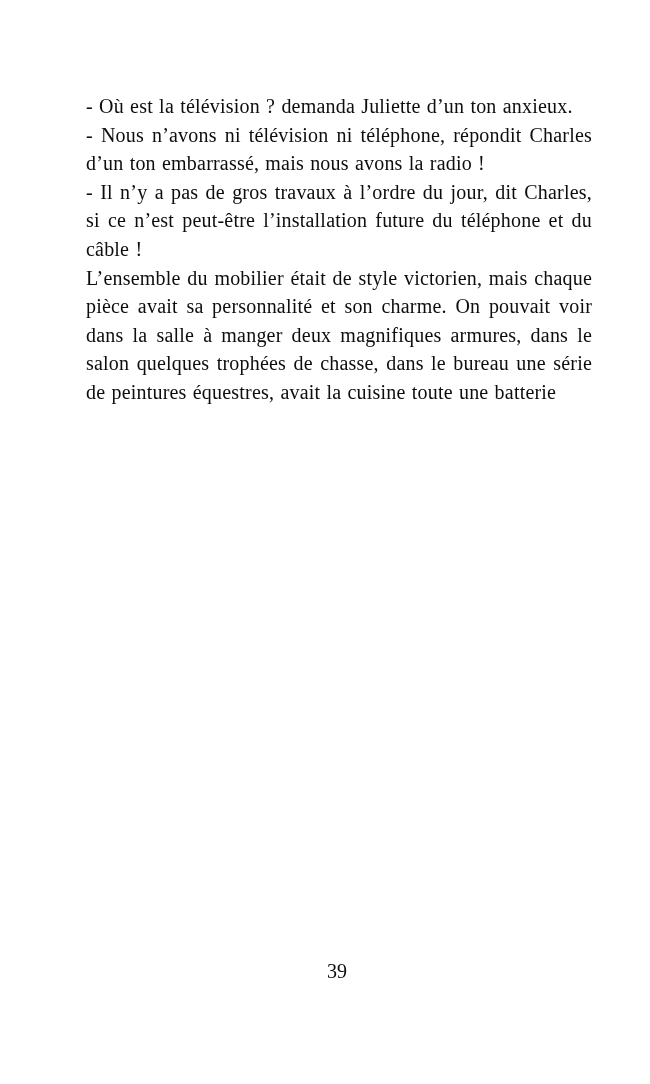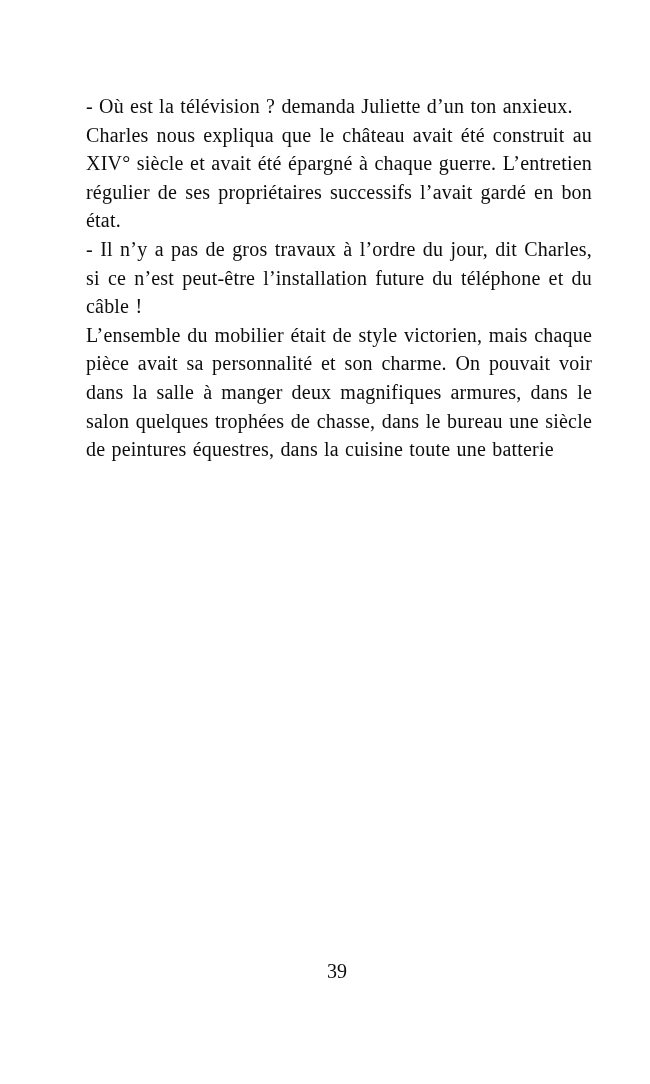--- a/index.html
+++ b/index.html
@@ -52,27 +52,27 @@
 </style>
 </head>
 <body>
 
 <div class="book-page">
 
   <div class="text-block">
     <div id="paragraphs">
   <p class="para">- Où est la télévision ? demanda Juliette d’un ton anxieux.</p>
 
+  <p class="para">- Nous n’avons ni télévision ni téléphone, répondit Charles d’un ton embarrassé, mais nous avons la radio !</p>
 
 
 
-  <p class="para">Charles nous expliqua que le château avait été construit au XIV° siècle et avait été épargné à chaque guerre. L’entretien régulier de ses propriétaires successifs l’avait gardé en bon état.</p>
 
   <p class="para">- Il n’y a pas de gros travaux à l’ordre du jour, dit Charles, si ce n’est peut-être l’installation future du téléphone et du câble !</p>
 
 
-  <p class="para">L’ensemble du mobilier était de style victorien, mais chaque pièce avait sa personnalité et son charme. On pouvait voir dans la salle à manger deux magnifiques armures, dans le salon quelques trophées de chasse, dans le bureau une siècle de peintures équestres, dans la cuisine toute une batterie</p>
+  <p class="para">L’ensemble du mobilier était de style victorien, mais chaque pièce avait sa personnalité et son charme. On pouvait voir dans la salle à manger deux magnifiques armures, dans le salon quelques trophées de chasse, dans le bureau une série de peintures équestres, avait la cuisine toute une batterie</p>
 </div>
   </div>
 
   <div class="page-number">39</div>
 
 </div>
 
 </body></html>

